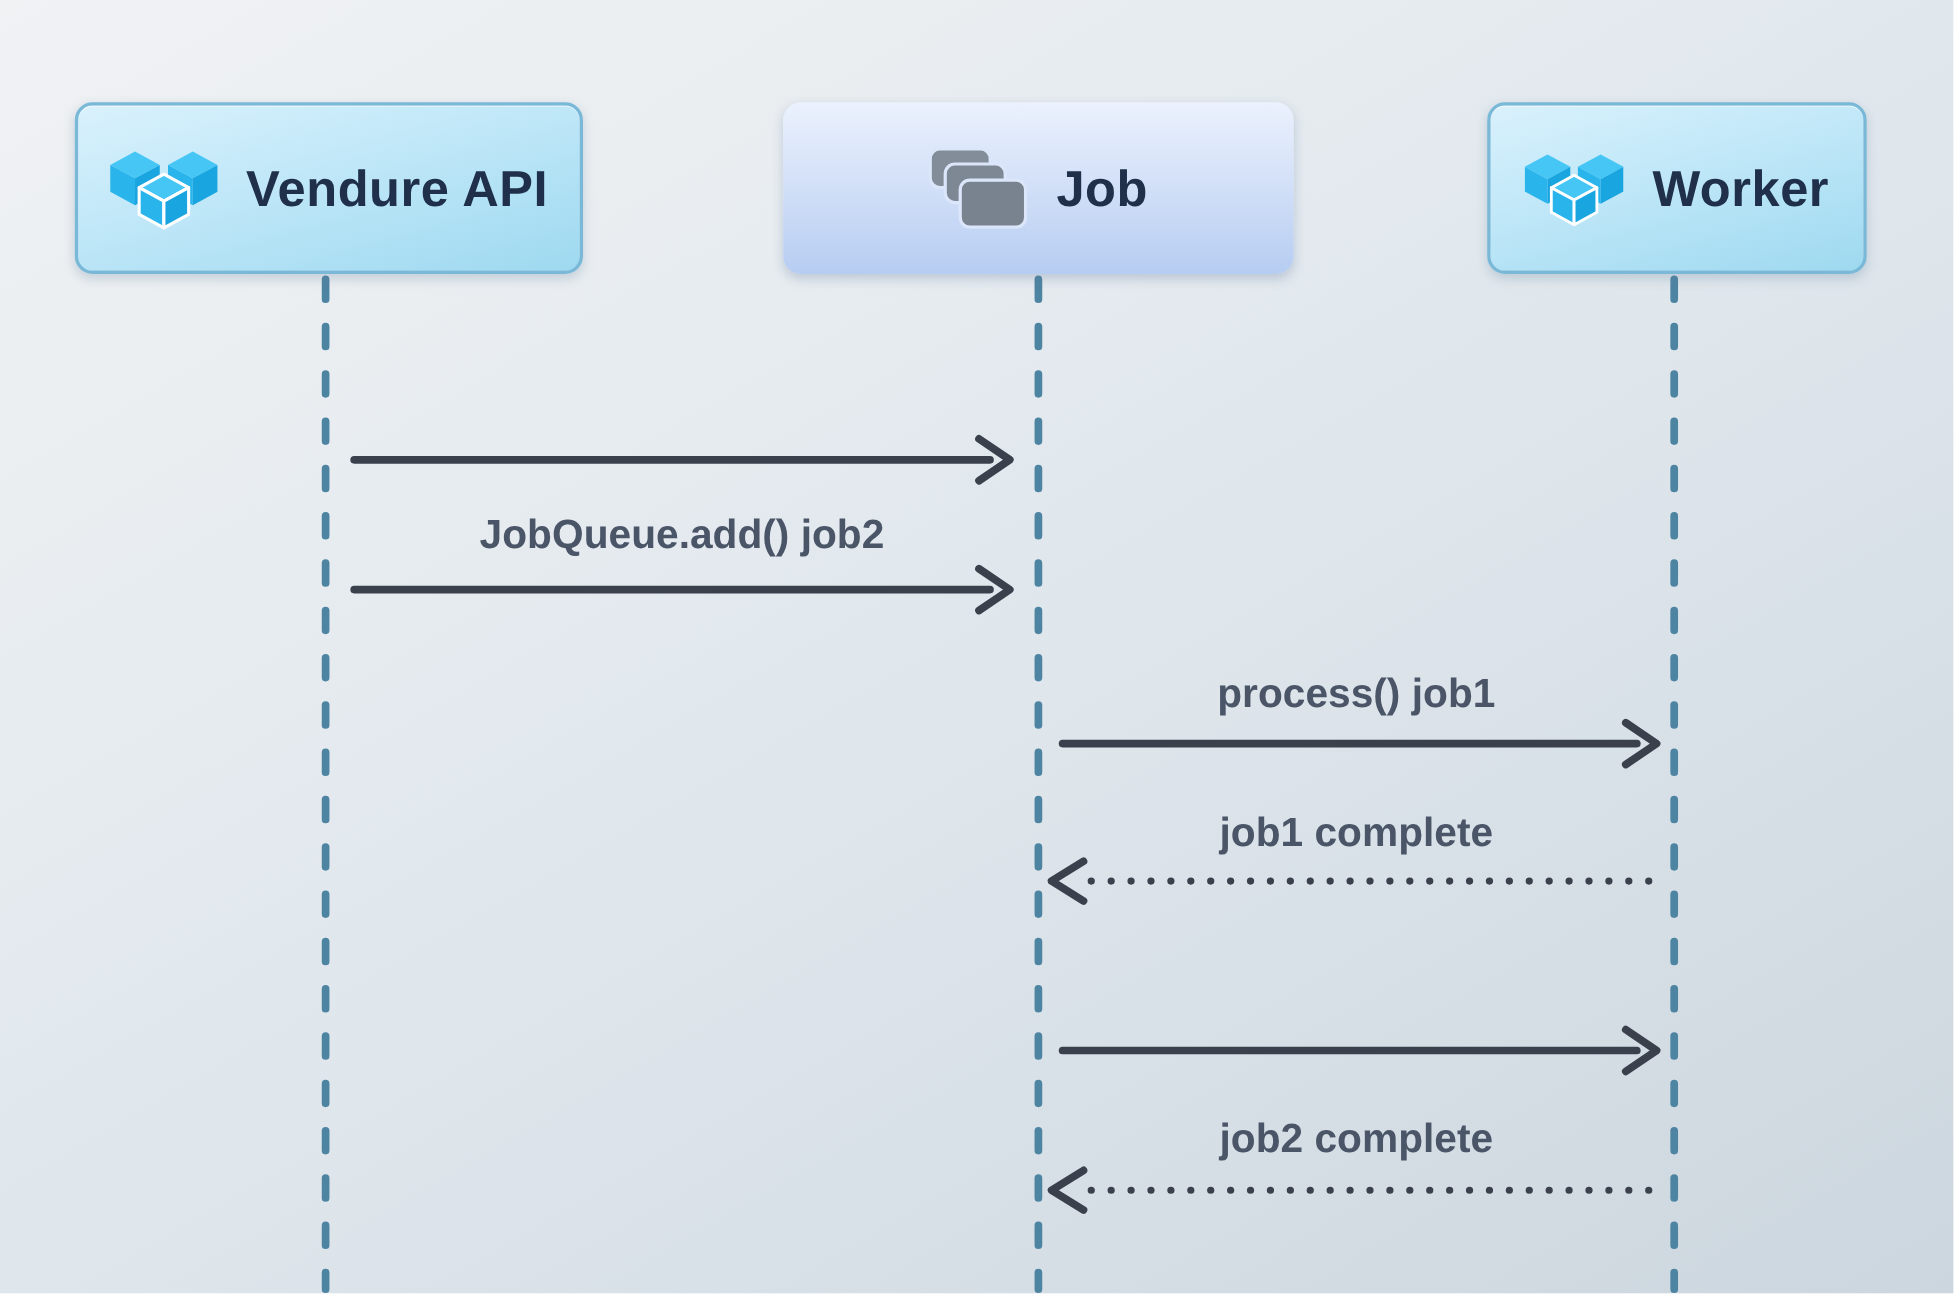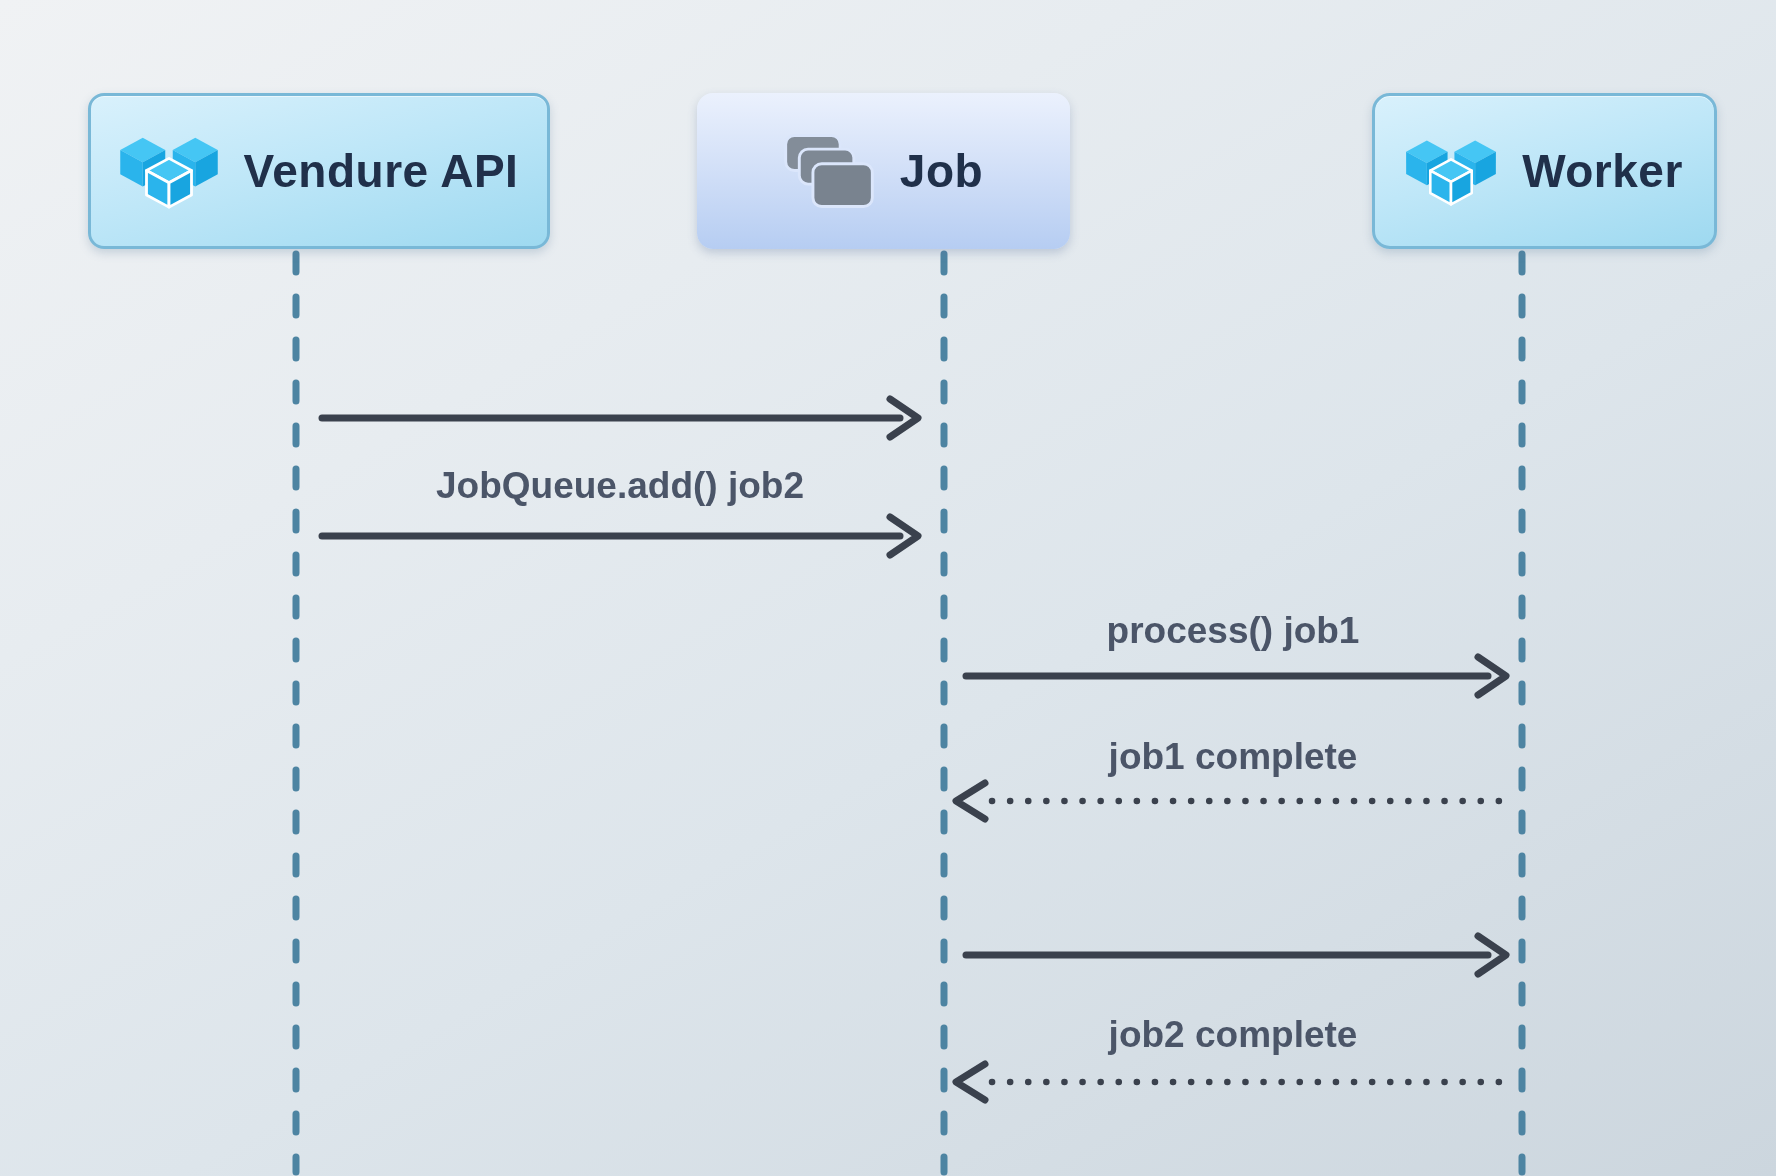--- a/index.html
+++ b/index.html
@@ -12,29 +12,28 @@
 
   .pbox{
     position:absolute;top:93px;height:156px;border-radius:16px;
     display:flex;align-items:center;justify-content:center;gap:26px;
     box-sizing:border-box;
   }
   .pbox.cyan{
     background:linear-gradient(165deg,#d9f1fc 0%,#bfe7f8 45%,#9ed9f0 100%);
     border:3px solid #79b8d7;
     box-shadow:0 4px 10px rgba(96,128,158,.28), inset 0 1px 0 rgba(255,255,255,.55);
-    margin-left:20px;
   }
   .pbox.blue{
     background:linear-gradient(180deg,#ebf1fd 0%,#d4e1f8 45%,#b6cdf2 100%);
     box-shadow:0 4px 10px rgba(96,118,158,.30);
   }
   #box-vendure{left:68px;width:462px;}
-  #box-job{left:697px;width:373px;}
-  #box-worker{left:1352px;width:345px;border-radius:18px;}
+  #box-job{left:712px;width:464px;}
+  #box-worker{left:1352px;width:345px;}
   .ptitle{font-size:46px;font-weight:700;color:#20304a;letter-spacing:.5px;}
   .picon{display:block;}
 
   .msg-label{
     position:absolute;transform:translate(-50%,-50%);
     font-size:37px;font-weight:700;color:#4b5568;white-space:nowrap;
   }
   #lbl-m1{left:620px;top:368px;}
   #lbl-m2{left:620px;top:486px;}
   #lbl-m3{left:1233px;top:631px;text-align:right;}

